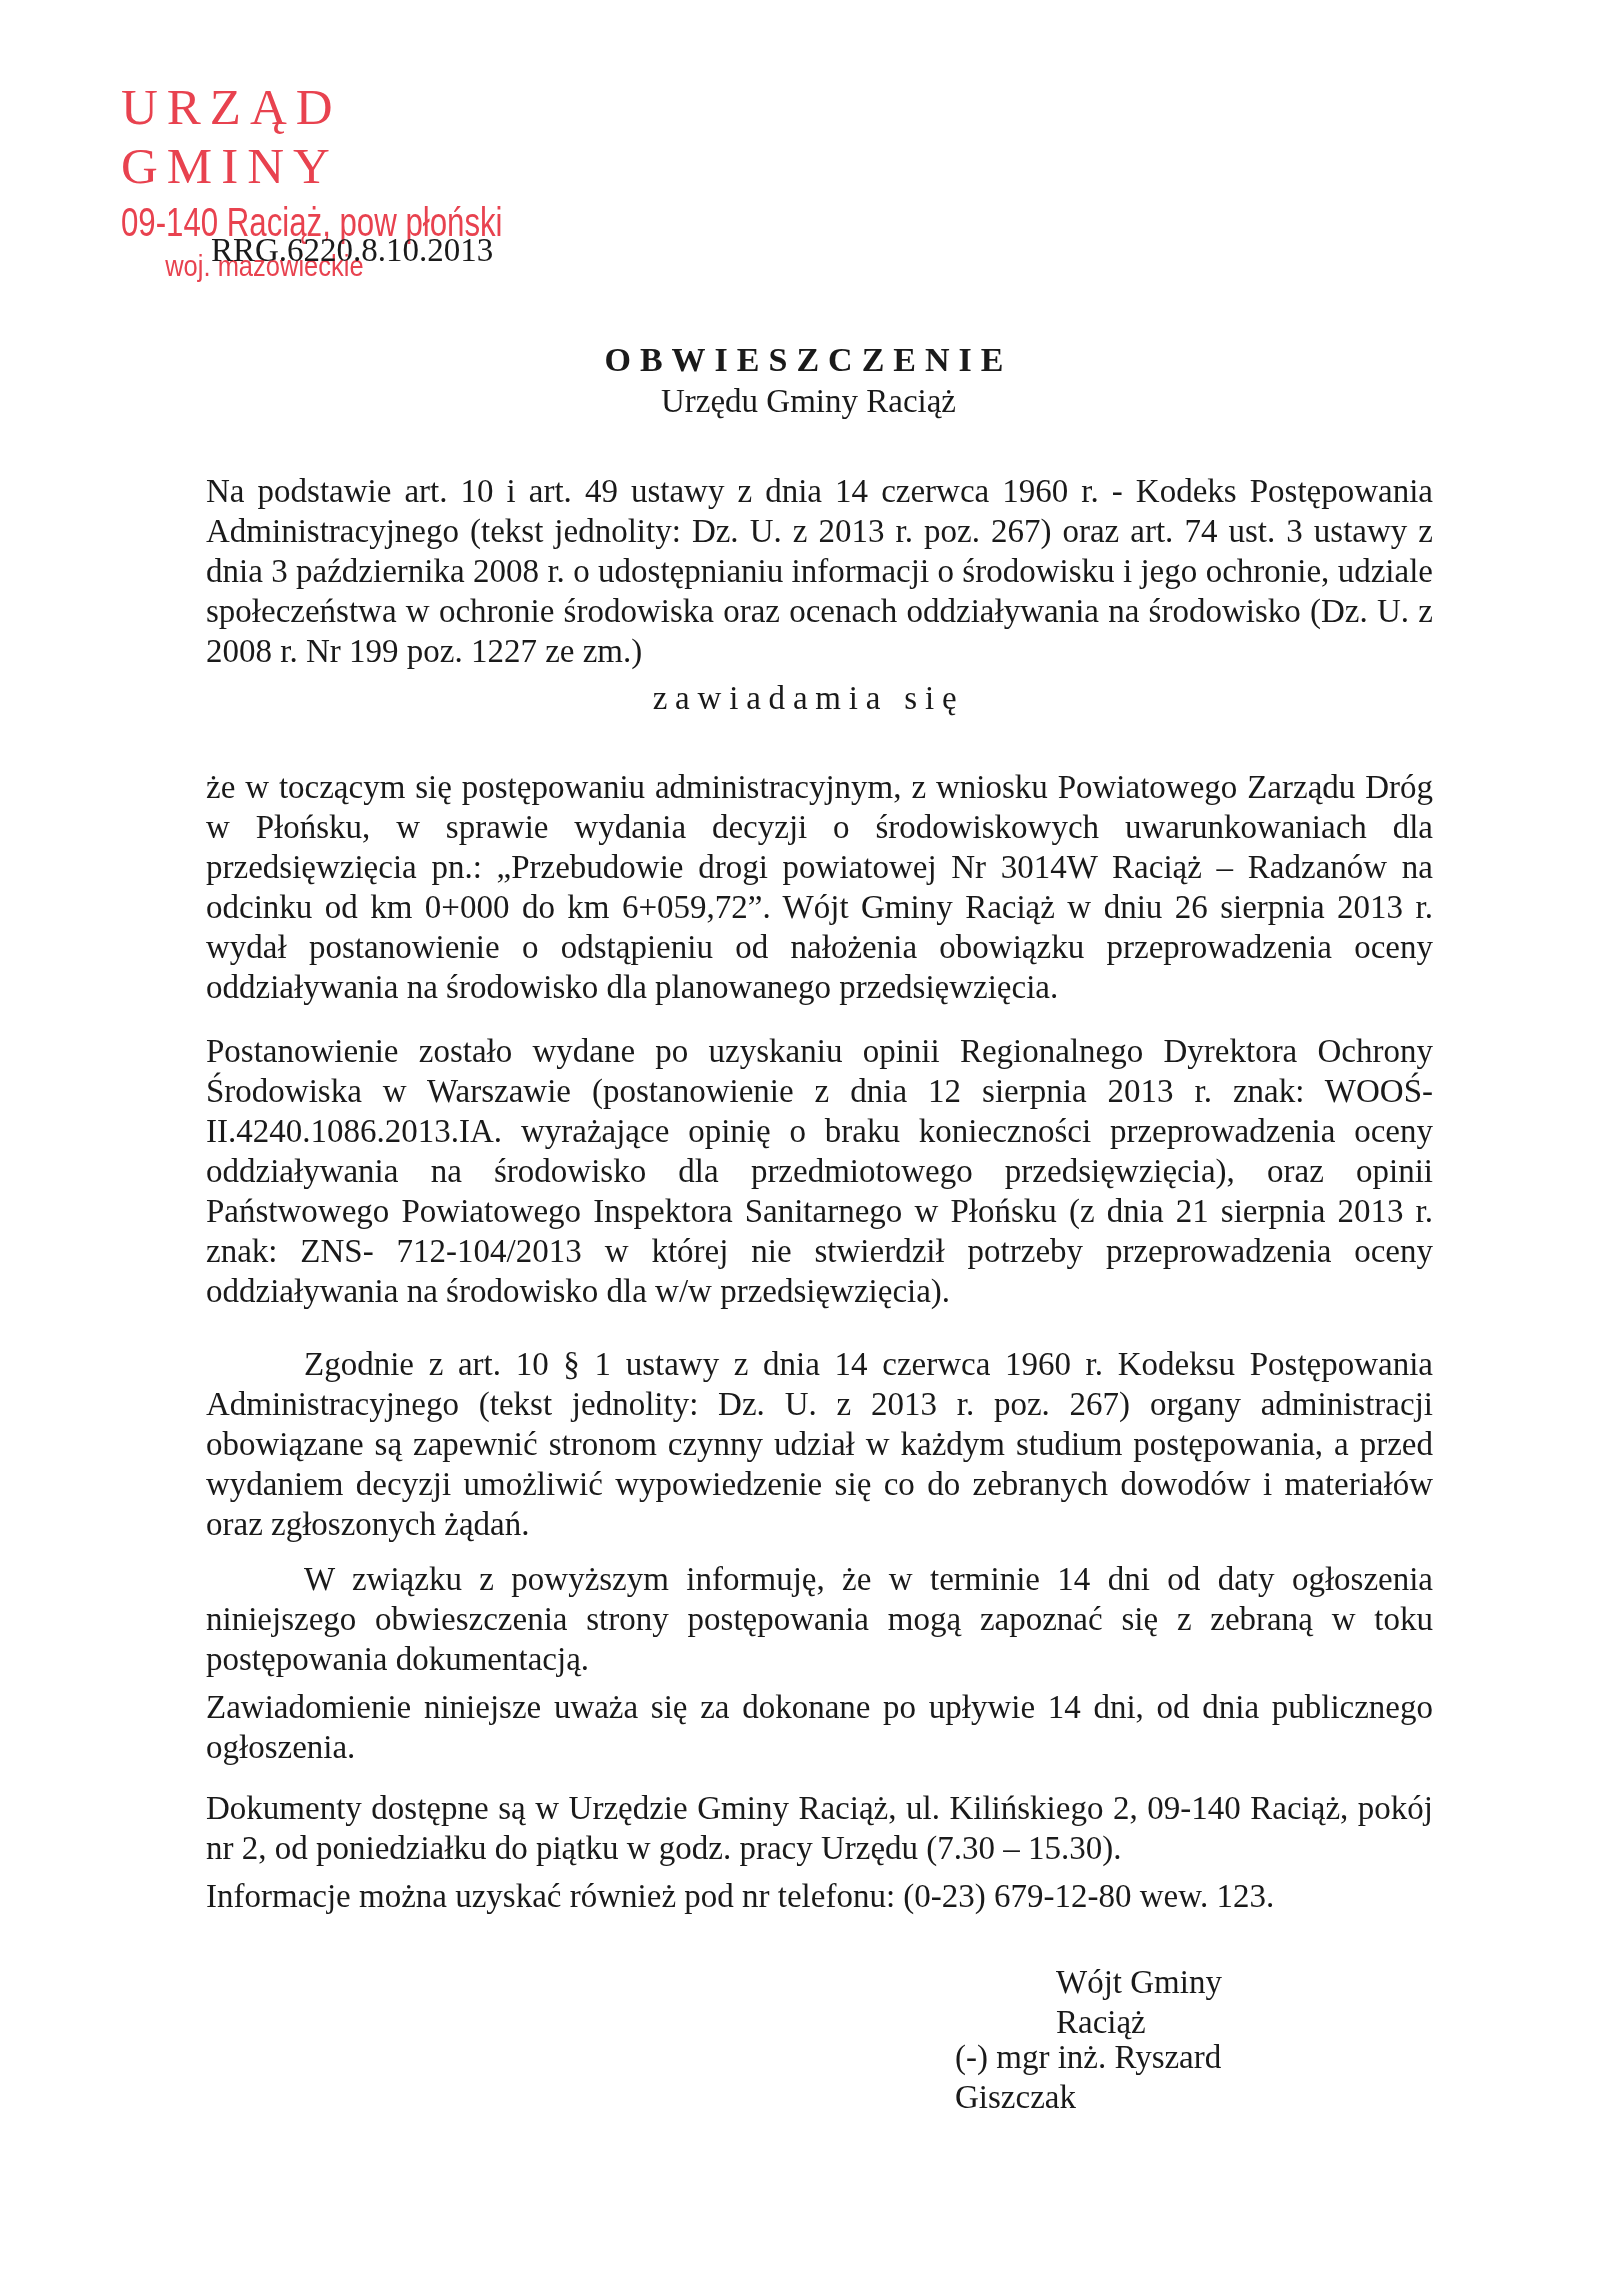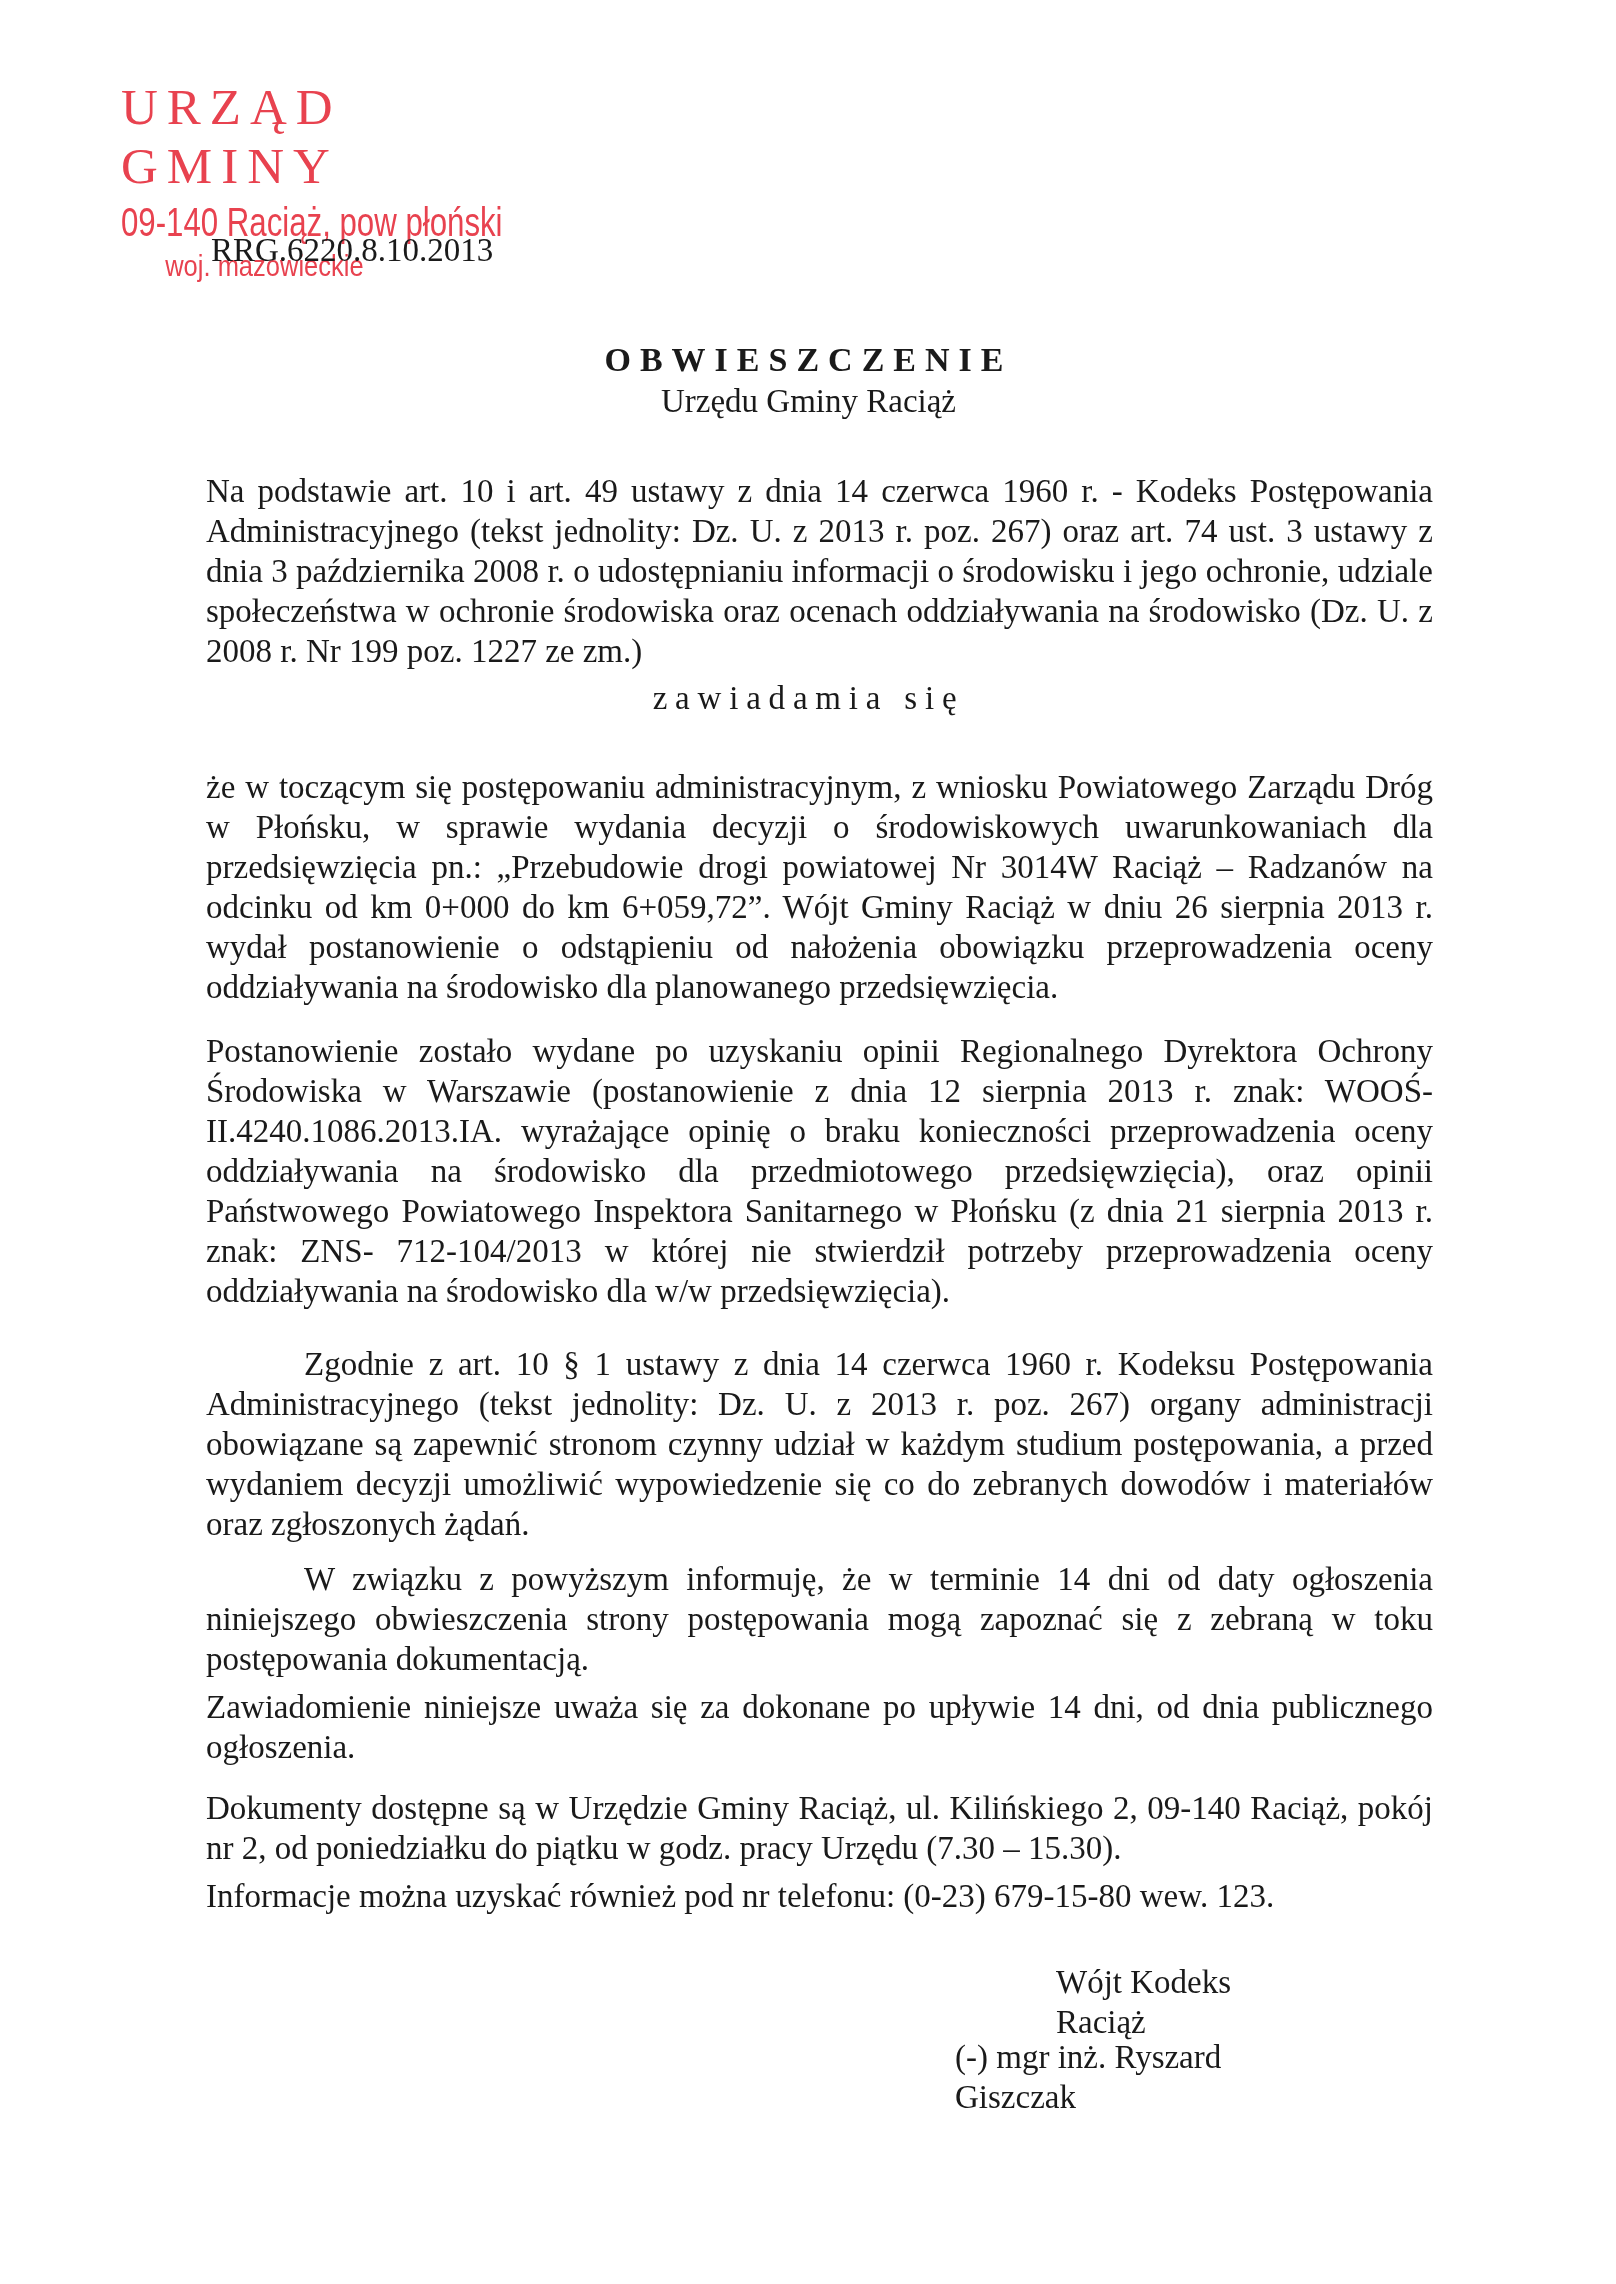--- a/index.html
+++ b/index.html
@@ -73,20 +73,20 @@
     <p class="indent">Zgodnie z art. 10 § 1 ustawy z dnia 14 czerwca 1960 r. Kodeksu Postępowania Administracyjnego (tekst jednolity: Dz. U. z 2013 r. poz. 267) organy administracji obowiązane są zapewnić stronom czynny udział w każdym studium postępowania, a przed wydaniem decyzji umożliwić wypowiedzenie się co do zebranych dowodów i materiałów oraz zgłoszonych żądań.</p>
   </div>
 
   <div class="body p5">
     <p class="indent">W związku z powyższym informuję, że w terminie 14 dni od daty ogłoszenia niniejszego obwieszczenia strony postępowania mogą zapoznać się z zebraną w toku postępowania dokumentacją.</p>
     <p>Zawiadomienie niniejsze uważa się za dokonane po upływie 14 dni, od dnia publicznego ogłoszenia.</p>
   </div>
 
   <div class="body p6">
     <p>Dokumenty dostępne są w Urzędzie Gminy Raciąż, ul. Kilińskiego 2, 09-140 Raciąż, pokój nr 2, od poniedziałku do piątku w godz. pracy Urzędu (7.30 – 15.30).</p>
-    <p>Informacje można uzyskać również pod nr telefonu: (0-23) 679-15-80 wew. 123.</p>
+    <p>Informacje można uzyskać również pod nr telefonu: (0-23) 679-12-80 wew. 123.</p>
   </div>
 
-  <div class="signature">Wójt Kodeks Raciąż</div>
+  <div class="signature">Wójt Gminy Raciąż</div>
   <div class="signer">(-) mgr inż. Ryszard Giszczak</div>
 
 </div>
 
 
 </body></html>

